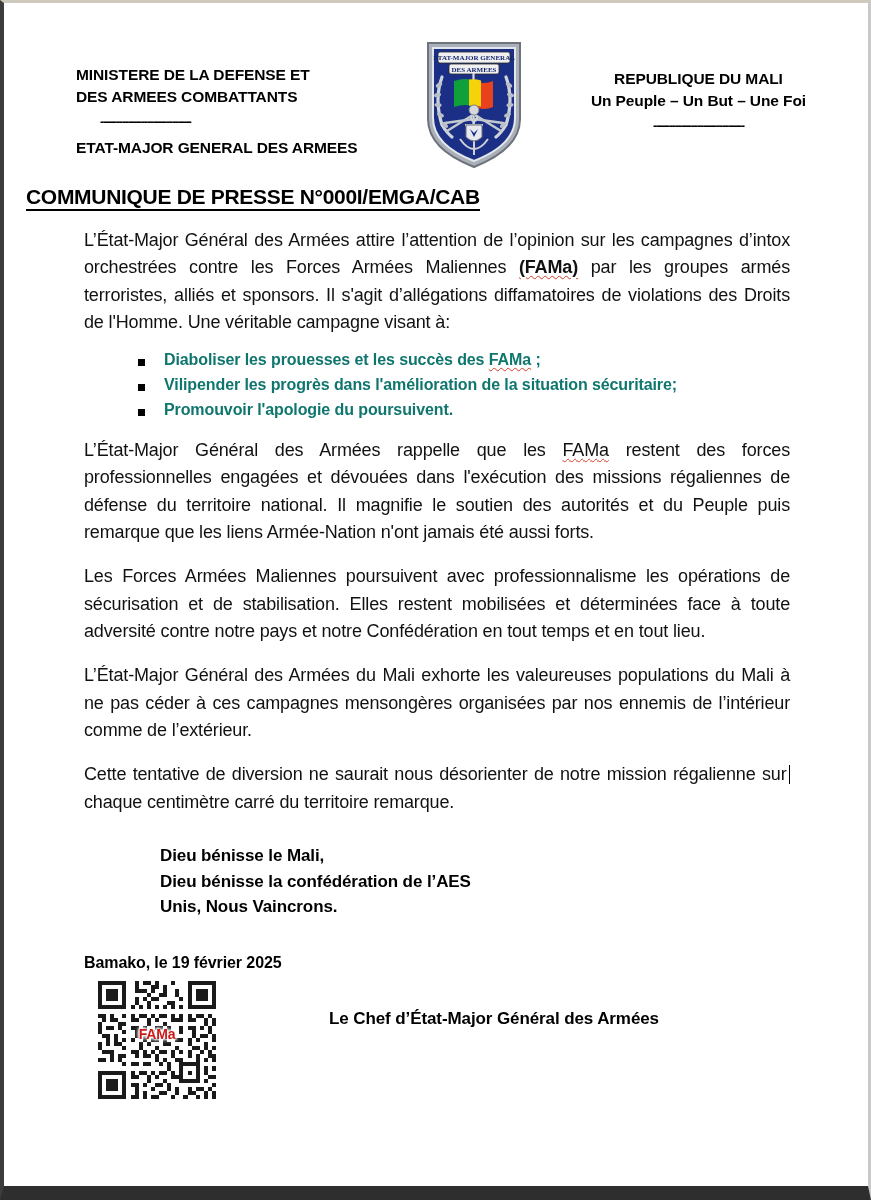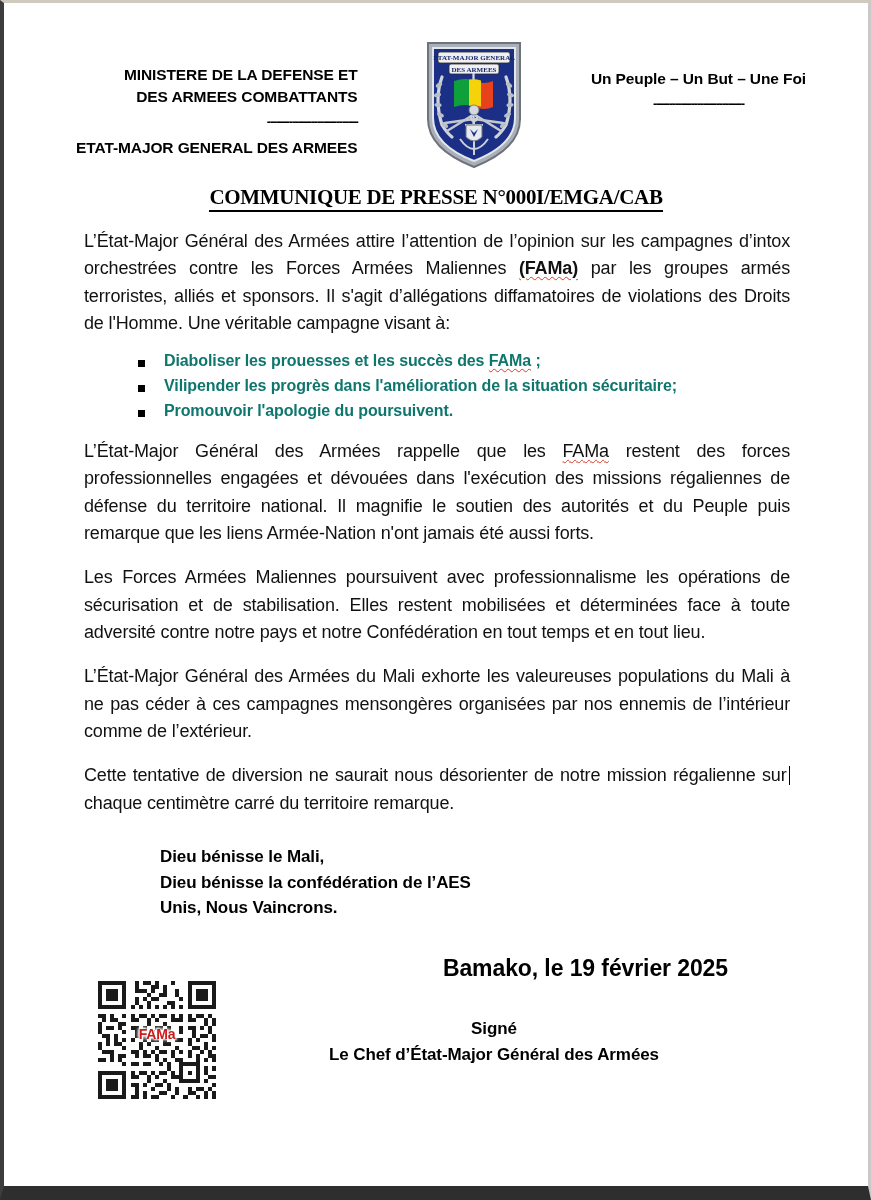--- a/index.html
+++ b/index.html
@@ -39,21 +39,21 @@
     padding: 28px 40px 0 50px;
   }
   .header-col {
     font-weight: bold;
     font-size: 15.5px;
     line-height: 1.42;
     letter-spacing: -0.1px;
     color: #000;
     white-space: nowrap;
   }
-  .header-col.left { text-align: right; padding-top: 33px; }
+  .header-col.left { text-align: left; padding-top: 33px; }
   .header-col.right { text-align: center; padding-top: 37px; }
   .dashes {
     font-weight: bold;
     font-size: 13px;
     letter-spacing: -1.2px;
     line-height: 1;
     margin: 7px 0 9px 0;
     color: #000;
   }
   .header-col.left .dashes { padding-left: 24px; }
@@ -63,28 +63,26 @@
     width: 120px;
     display: flex;
     justify-content: flex-start;
     padding-top: 2px;
     flex: 0 0 auto;
   }
   .emblem { display: block; }
 
   
   .doc-title {
-    text-align: center;
     font-weight: bold;
     font-size: 21px;
     letter-spacing: -0.3px;
     color: #000;
     margin: 12px 0 0 0;
     padding: 0;
-    font-family: Liberation Serif, serif;
   }
   .doc-title span {
     border-bottom: 2.5px solid #000;
     padding-bottom: 1px;
   }
 
   
   .body-area {
     padding: 0 56px 0 58px;
     margin-top: 18px;
@@ -143,23 +141,22 @@
   .closing {
     padding: 10px 0 0 76px;
     font-weight: bold;
     font-size: 17px;
     line-height: 1.5;
     color: #000;
     letter-spacing: -0.1px;
   }
 
   .place-date {
-    text-align: right;
-    font-weight: bold;
-    font-size: 23px;
+    font-weight: bold;
+    font-size: 16px;
     color: #000;
     padding-right: 62px;
     margin-top: 34px;
     letter-spacing: -0.1px;
   }
 
   .signature {
     text-align: center;
     font-weight: bold;
     font-size: 17px;
@@ -258,20 +255,21 @@
         </g>
 
         <path d="M52 92 L68 92 L68 104 Q60 112 52 104 Z" fill="#e6e9ed" stroke="#6d727b" stroke-width="1"></path>
         <path d="M56 96 L60 100 L64 96 L60 104 Z" fill="#1c2f86"></path>
 
         <circle cx="60" cy="77" r="5" fill="#d4d9de" stroke="#6d727b" stroke-width="0.8"></circle>
       </svg>
     </div>
 
     <div class="header-col right">
+      <div>REPUBLIQUE DU MALI</div>
       <div>Un Peuple – Un But – Une Foi</div>
       <div class="dashes">-----------------------------</div>
     </div>
   </div>
 
   <h1 class="doc-title">
     <span>COMMUNIQUE DE PRESSE N°000I/EMGA/CAB</span>
   </h1>
 
   <div class="body-area">
@@ -295,21 +293,20 @@
 
     <div class="closing">
       <div>Dieu bénisse le Mali,</div>
       <div>Dieu bénisse la confédération de l’AES</div>
       <div>Unis, Nous Vaincrons.</div>
     </div>
 
     <div class="place-date">Bamako, le 19 février 2025</div>
 
     <div class="signature">
-      <div>Signé</div>
       <div>Le Chef d’État-Major Général des Armées</div>
     </div>
   </div>
 
   <div class="qr-holder">
     <svg width="120" height="118" viewBox="0 0 29 29" shape-rendering="crispEdges">
       <rect width="29" height="29" fill="#ffffff"></rect>
       <g fill="#1a1a1a">
 
         <rect x="0" y="0" width="7" height="1"></rect>

